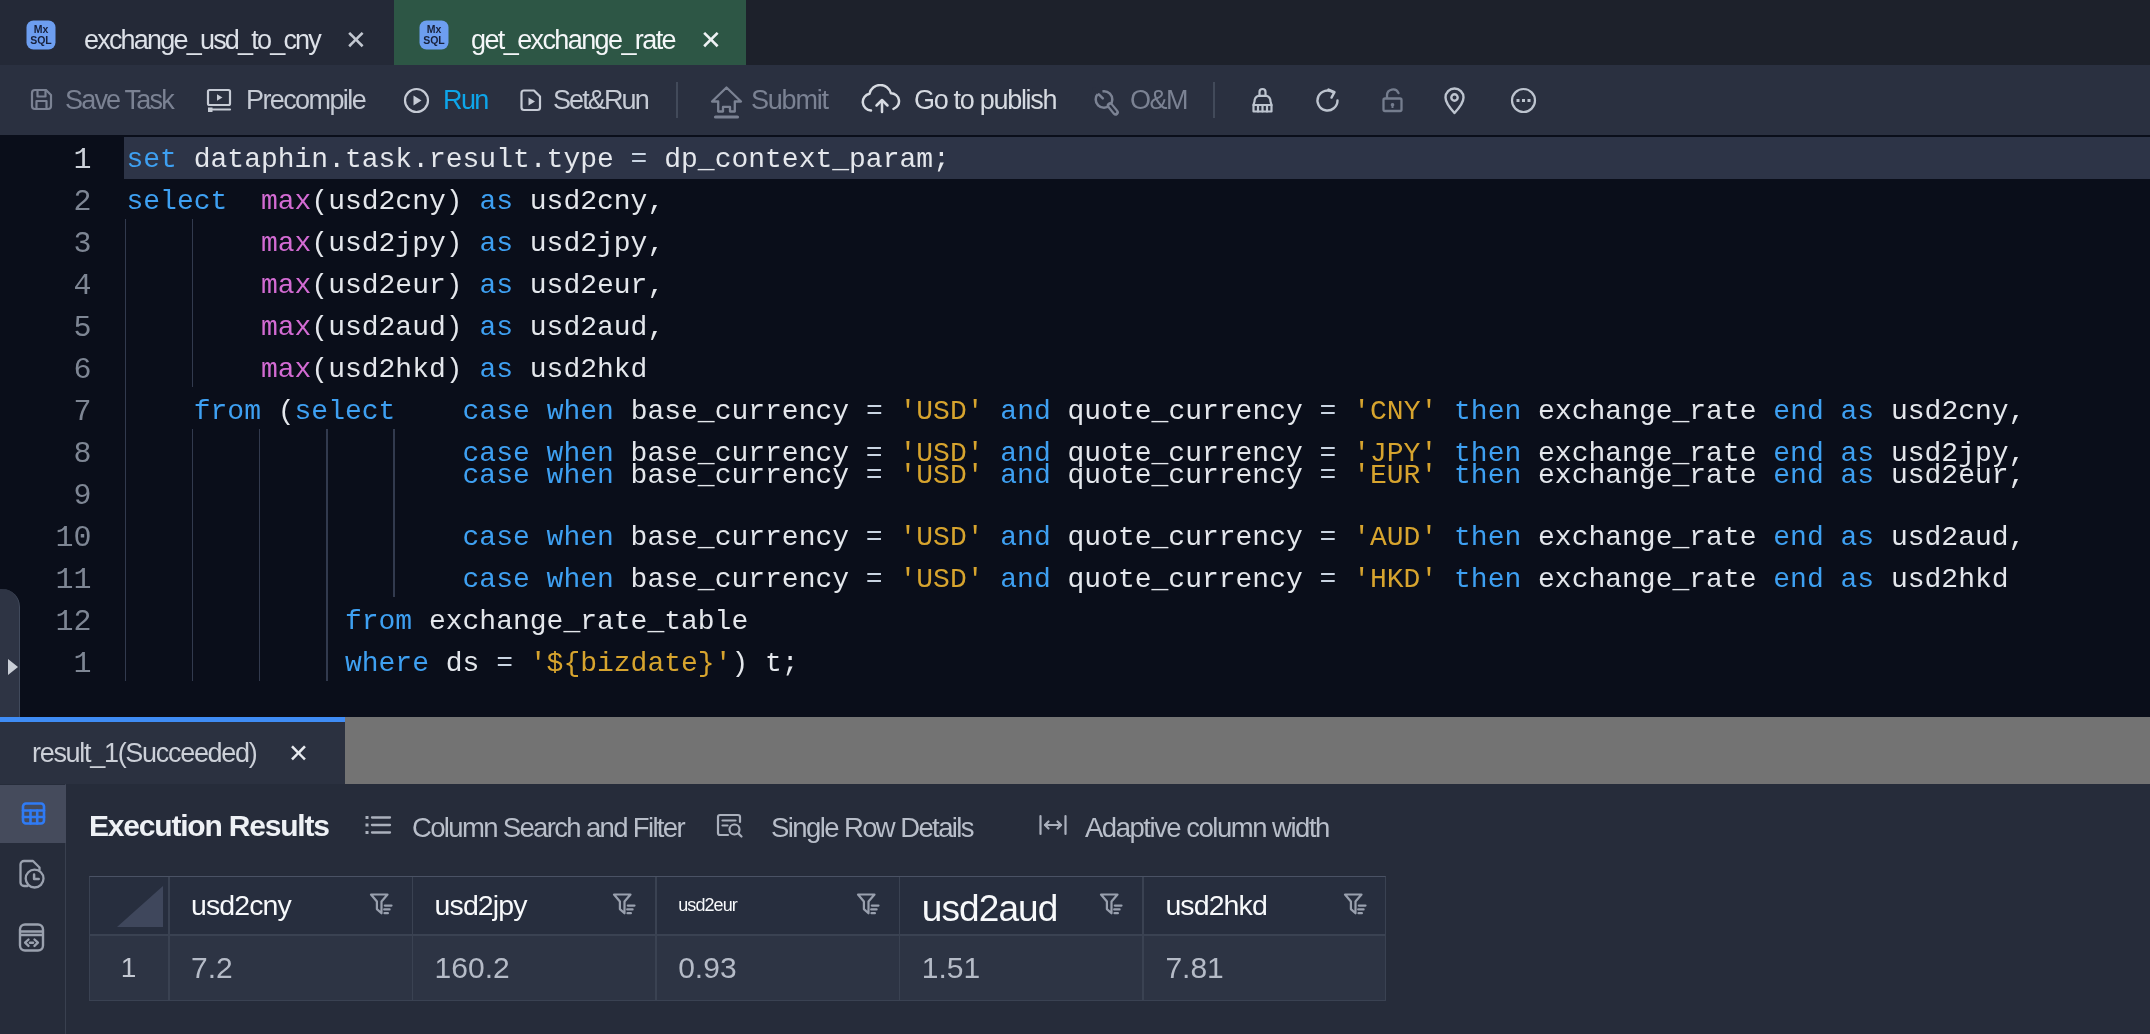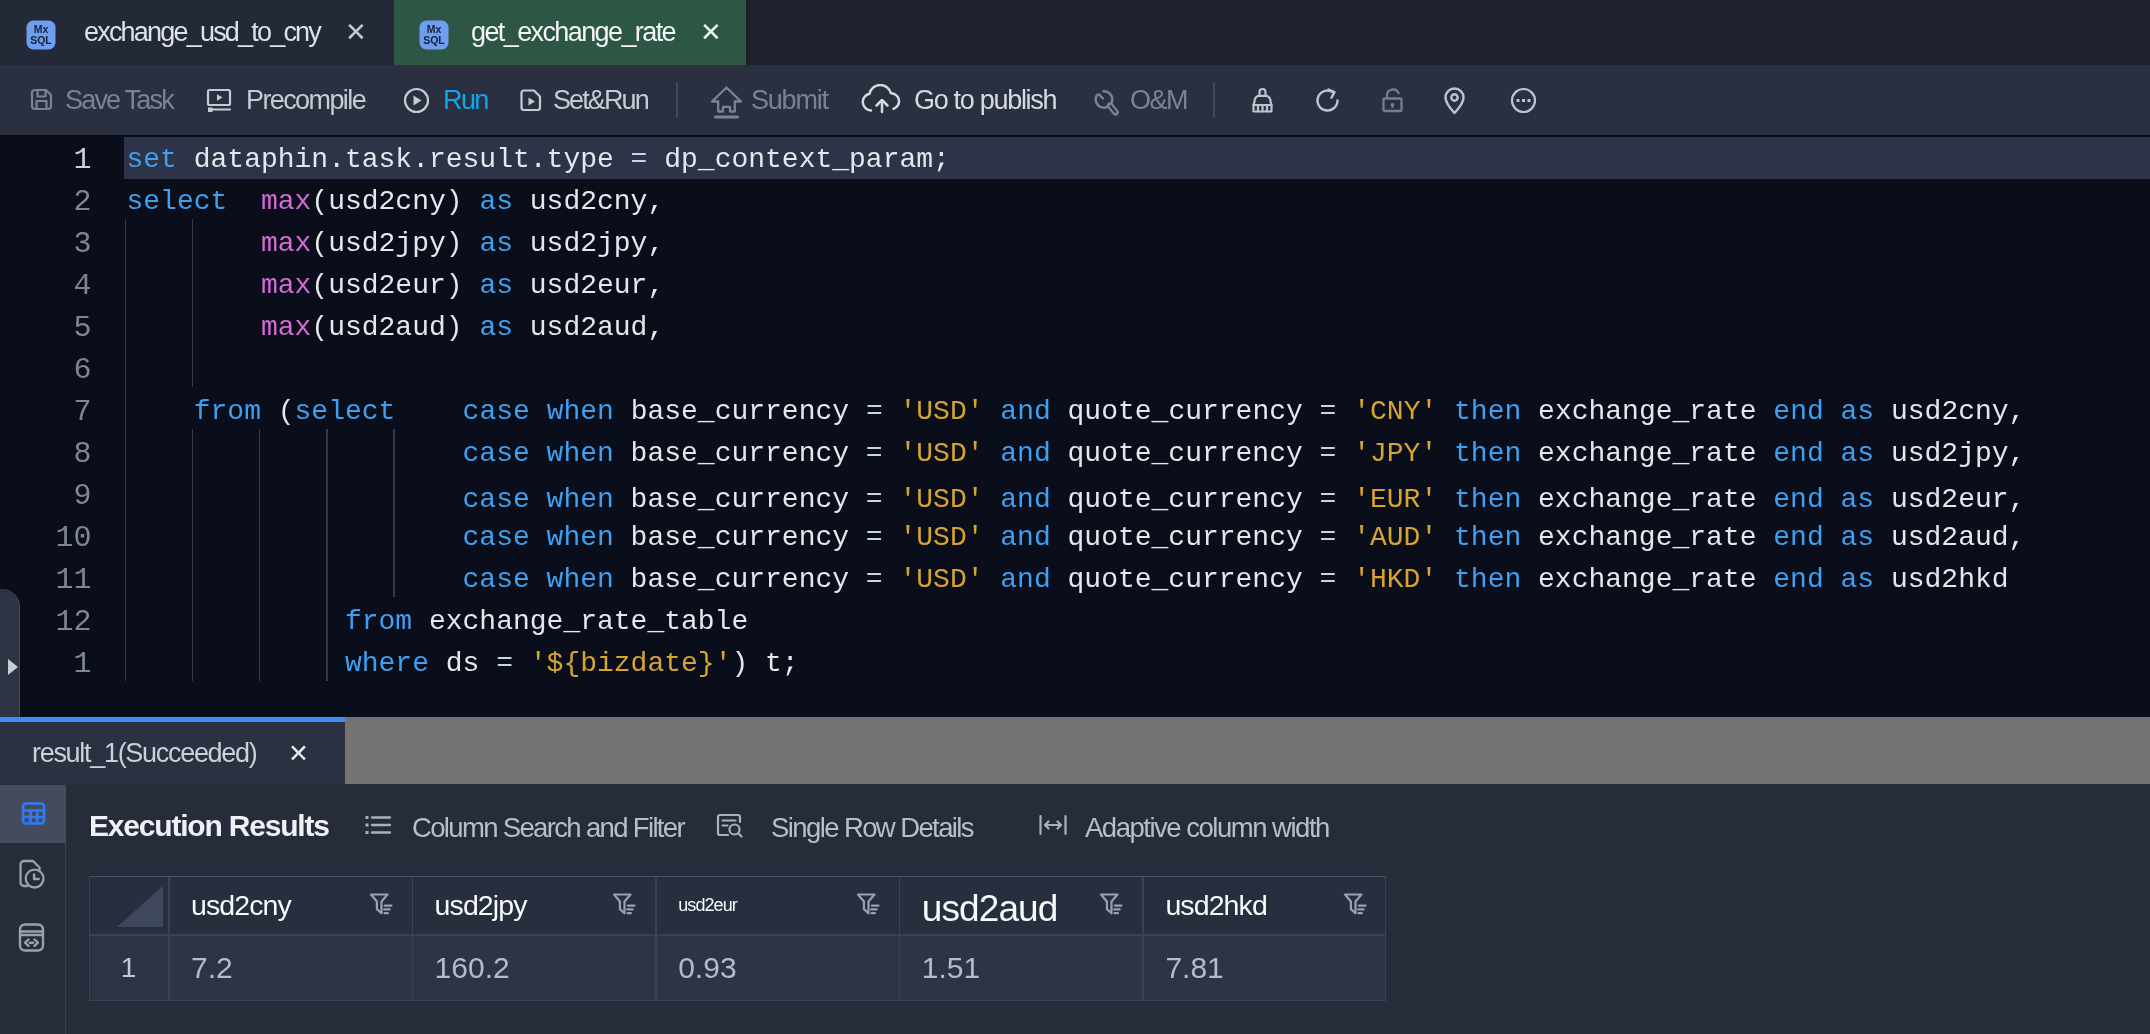--- a/index.html
+++ b/index.html
@@ -2,21 +2,21 @@
 <html><head><meta charset="utf-8"><style>
 *{margin:0;padding:0;box-sizing:border-box}
 html,body{width:2150px;height:1034px;overflow:hidden;background:#262c3a;
 font-family:"Liberation Sans",sans-serif;}
 #app{position:relative;width:2150px;height:870px}
 .abs{position:absolute}
 .ic{position:absolute;line-height:0}
 
 #tabbar{left:0;top:0;width:2150px;height:65px;background:#1d212b}
 .tab{position:absolute;top:0;height:65px}
-.tab .tx{position:absolute;top:0;line-height:65px;font-size:28px}
+.tab .tx{position:absolute;top:8px;line-height:65px;font-size:28px}
 
 #toolbar{left:0;top:65px;width:2150px;height:70px;background:#2a3040}
 .ti{position:absolute;font-size:27px;line-height:70px;top:0}
 .sep{position:absolute;top:17px;width:2px;height:36px;background:#424a5a}
 
 #editor{left:0;top:135px;width:2150px;height:582px;background:#0a0e1a;overflow:hidden}
 #hl1{position:absolute;left:124px;top:1.5px;right:0;height:42.5px;background:#2d3447}
 .gn{position:absolute;left:0;width:91.5px;text-align:right;font:30px/42px "Liberation Mono",monospace;color:#7e8694}
 .gn.cur{color:#ccd1d9}
 .cl{position:absolute;left:126.5px;font:28px/42px "Liberation Mono",monospace;color:#e4e7ec;white-space:pre}
@@ -142,26 +142,27 @@
       <pre class="cl" style="top:3.50px"><i class="k">set</i> dataphin.task.result.type <i class="o">=</i> dp_context_param;</pre>
       <div class="gn" style="top:45.50px">2</div>
       <pre class="cl" style="top:45.50px"><i class="k">select</i>  <i class="f">max</i>(usd2cny) <i class="k">as</i> usd2cny,</pre>
       <div class="gn" style="top:87.50px">3</div>
       <pre class="cl" style="top:87.50px">        <i class="f">max</i>(usd2jpy) <i class="k">as</i> usd2jpy,</pre>
       <div class="gn" style="top:129.50px">4</div>
       <pre class="cl" style="top:129.50px">        <i class="f">max</i>(usd2eur) <i class="k">as</i> usd2eur,</pre>
       <div class="gn" style="top:171.50px">5</div>
       <pre class="cl" style="top:171.50px">        <i class="f">max</i>(usd2aud) <i class="k">as</i> usd2aud,</pre>
       <div class="gn" style="top:213.50px">6</div>
+      <pre class="cl" style="top:213.50px">        <i class="f">max</i>(usd2hkd) <i class="k">as</i> usd2hkd</pre>
       <div class="gn" style="top:255.50px">7</div>
       <pre class="cl" style="top:255.50px">    <i class="k">from</i> (<i class="k">select</i>    <i class="k">case</i> <i class="k">when</i> base_currency <i class="o">=</i> <i class="s">'USD'</i> <i class="k">and</i> quote_currency <i class="o">=</i> <i class="s">'CNY'</i> <i class="k">then</i> exchange_rate <i class="k">end</i> <i class="k">as</i> usd2cny,</pre>
       <div class="gn" style="top:297.50px">8</div>
       <pre class="cl" style="top:297.50px">                    <i class="k">case</i> <i class="k">when</i> base_currency <i class="o">=</i> <i class="s">'USD'</i> <i class="k">and</i> quote_currency <i class="o">=</i> <i class="s">'JPY'</i> <i class="k">then</i> exchange_rate <i class="k">end</i> <i class="k">as</i> usd2jpy,</pre>
       <div class="gn" style="top:339.50px">9</div>
-      <pre class="cl" style="top:344px">                    <i class="k">case</i> <i class="k">when</i> base_currency <i class="o">=</i> <i class="s">'USD'</i> <i class="k">and</i> quote_currency <i class="o">=</i> <i class="s">'EUR'</i> <i class="k">then</i> exchange_rate <i class="k">end</i> <i class="k">as</i> usd2eur,</pre>
+      <pre class="cl" style="top:320px">                    <i class="k">case</i> <i class="k">when</i> base_currency <i class="o">=</i> <i class="s">'USD'</i> <i class="k">and</i> quote_currency <i class="o">=</i> <i class="s">'EUR'</i> <i class="k">then</i> exchange_rate <i class="k">end</i> <i class="k">as</i> usd2eur,</pre>
       <div class="gn" style="top:381.50px">10</div>
       <pre class="cl" style="top:381.50px">                    <i class="k">case</i> <i class="k">when</i> base_currency <i class="o">=</i> <i class="s">'USD'</i> <i class="k">and</i> quote_currency <i class="o">=</i> <i class="s">'AUD'</i> <i class="k">then</i> exchange_rate <i class="k">end</i> <i class="k">as</i> usd2aud,</pre>
       <div class="gn" style="top:423.50px">11</div>
       <pre class="cl" style="top:423.50px">                    <i class="k">case</i> <i class="k">when</i> base_currency <i class="o">=</i> <i class="s">'USD'</i> <i class="k">and</i> quote_currency <i class="o">=</i> <i class="s">'HKD'</i> <i class="k">then</i> exchange_rate <i class="k">end</i> <i class="k">as</i> usd2hkd</pre>
       <div class="gn" style="top:465.50px">12</div>
       <pre class="cl" style="top:465.50px">             <i class="k">from</i> exchange_rate_table</pre>
       <div class="gn" style="top:507.50px">1</div>
       <pre class="cl" style="top:507.50px">             <i class="k">where</i> ds <i class="o">=</i> <i class="s">'${bizdate}'</i>) t;</pre>
       <div id="handle"></div>
     </div>

